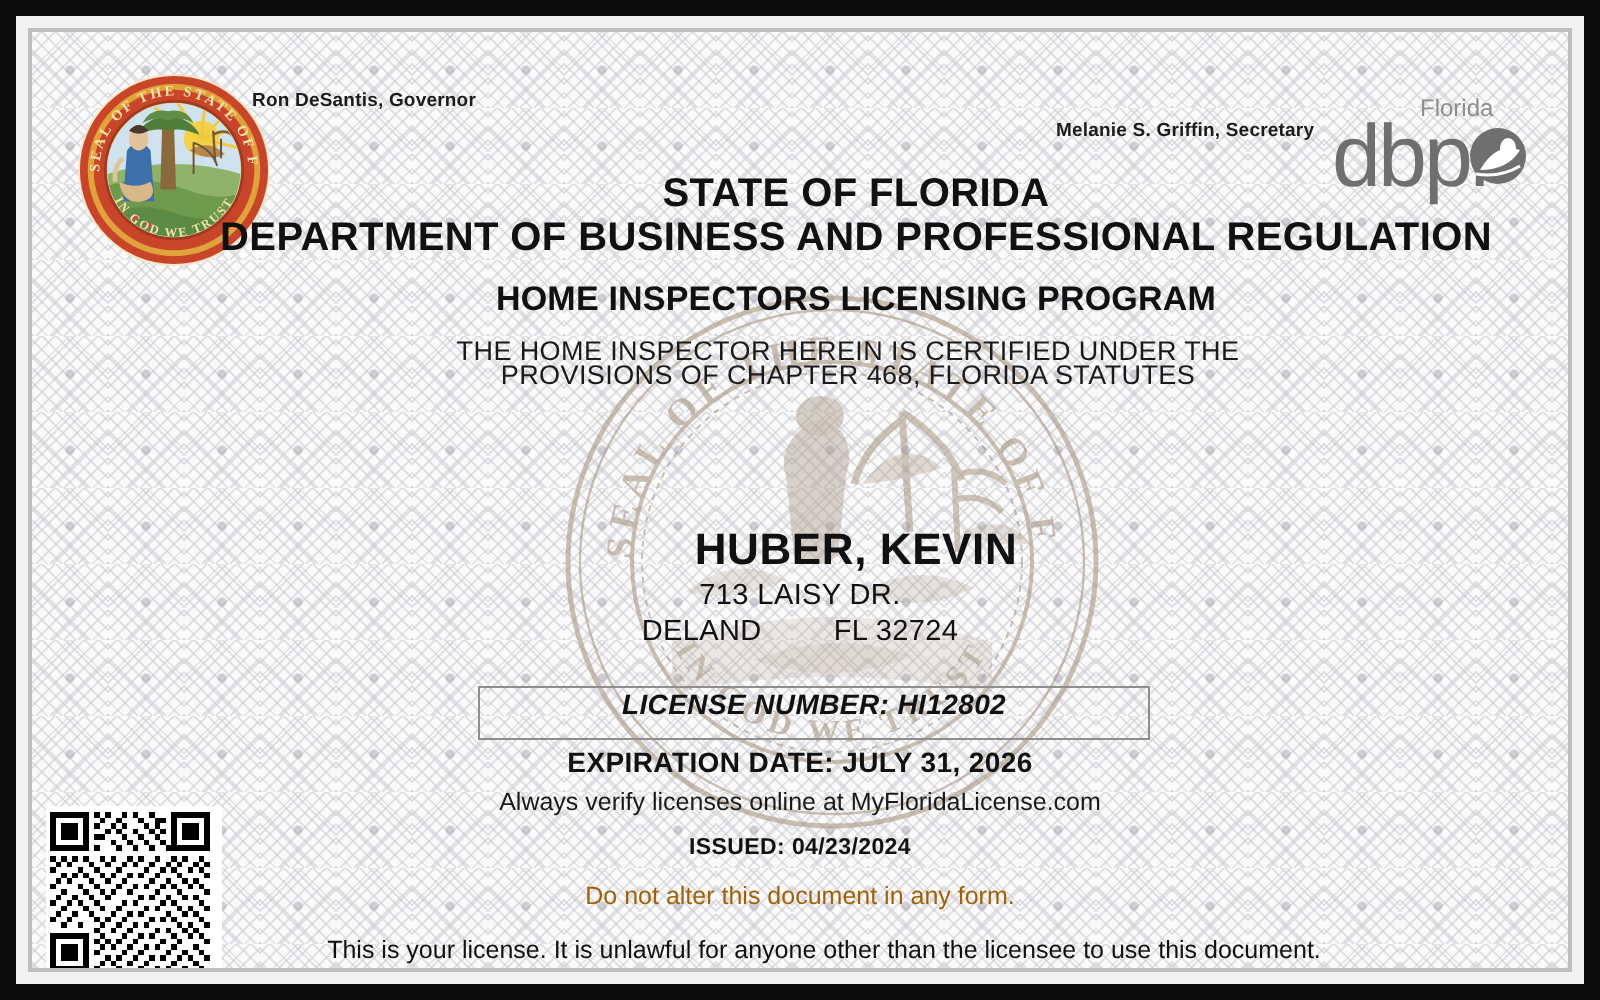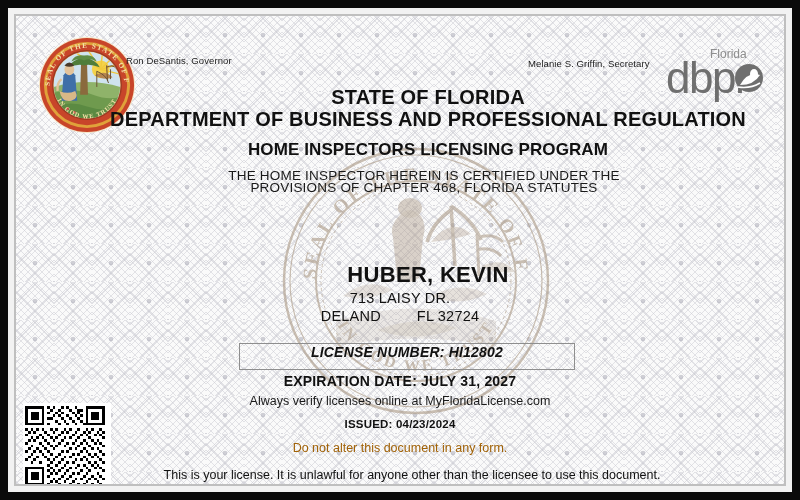--- a/index.html
+++ b/index.html
@@ -38,23 +38,23 @@
     background-image:radial-gradient(circle at 19px 19px, rgba(170,170,182,.55) 0 2px, transparent 2.6px);
     background-size:38px 38px;
   }
   
   .watermark{
     position:absolute;left:265px;top:130px;width:270px;height:270px;
     opacity:.62;
   }
   .content{position:absolute;inset:0;}
 
-  .gov-line{position:absolute;font-size:9.5px;color:#1c1c1c;font-weight:400;letter-spacing:.1px;white-space:nowrap;margin-top:10px;}
+  .gov-line{position:absolute;font-size:9.5px;color:#1c1c1c;font-weight:700;letter-spacing:.1px;white-space:nowrap;}
   #gov{left:110px;top:29px;}
-  #sec{left:512px;top:32px;}
+  #sec{left:512px;top:44px;}
 
   #seal-state{position:absolute;left:22px;top:20px;width:98px;height:98px;}
   #dbpr-logo{position:absolute;left:650px;top:25px;width:125px;height:62px;}
 
   .hd{position:absolute;width:100%;text-align:center;color:#111;font-weight:bold;white-space:nowrap;padding-left:28px;}
   #h1{top:70px;font-size:20px;letter-spacing:.2px;}
   #h2{top:92px;font-size:20px;letter-spacing:.2px;}
   #h3{top:124px;font-size:17px;letter-spacing:.1px;}
   .sub{position:absolute;width:100%;text-align:center;color:#1a1a1a;font-size:13.5px;font-weight:500;letter-spacing:.2px;white-space:nowrap;padding-left:24px;}
   #s1{top:152px;}
@@ -205,21 +205,21 @@
       <div id="lic-name">HUBER, KEVIN</div>
       <div id="lic-addr">713 LAISY DR.</div>
       <div id="lic-city-row">
         <span>DELAND</span>
         <span>FL 32724</span>
       </div>
 
       <div id="lic-box">
         <span>LICENSE NUMBER: HI12802</span>
       </div>
-      <div id="exp-line">EXPIRATION DATE:  JULY 31, 2027</div>
+      <div id="exp-line">EXPIRATION DATE:  JULY 31, 2026</div>
       <div id="verify-line">Always verify licenses online at MyFloridaLicense.com</div>
       <div id="issued-line">ISSUED: 04/23/2024</div>
       <div id="alter-line">Do not alter this document in any form.</div>
       <div id="unlawful-line">This is your license. It is unlawful for anyone other than the licensee to use this document.</div>
 
       <div id="qr">
         <svg width="80" height="82" viewBox="0 0 29 29" shape-rendering="crispEdges">
           <rect width="29" height="29" fill="#fff"></rect>
           <g fill="#000">
             <path d="M0 0h7v7H0z"></path>

